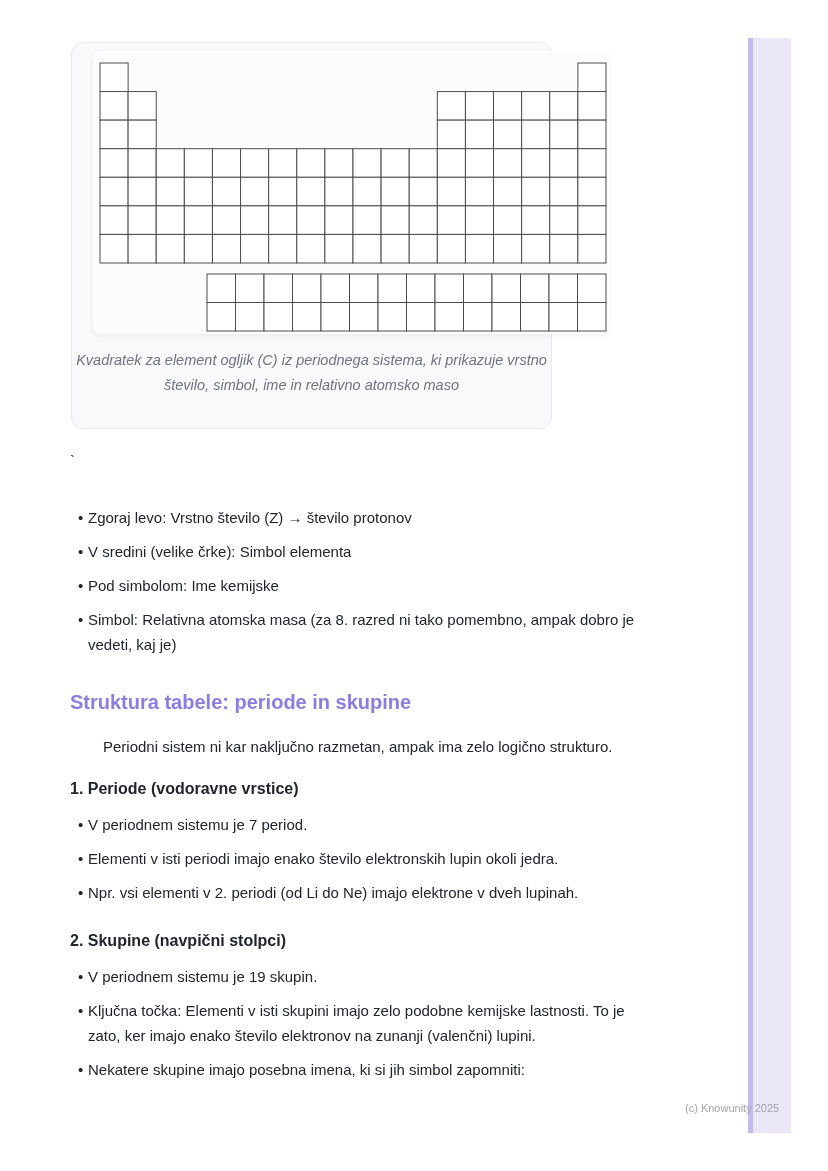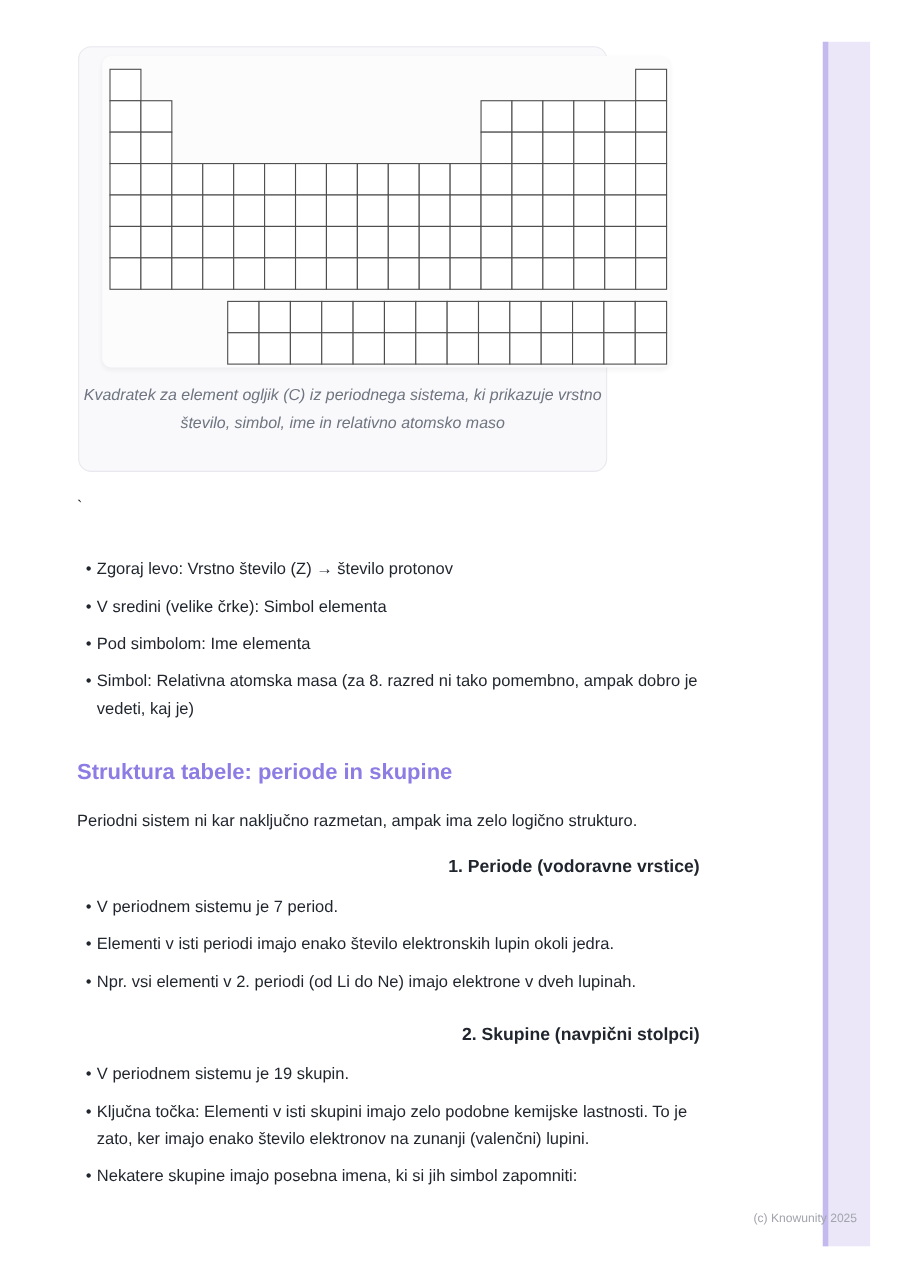--- a/index.html
+++ b/index.html
@@ -96,23 +96,22 @@
   .section-heading{
     font-size:20px;
     font-weight:700;
     color:var(--accent);
     line-height:26px;
   }
   .sub-heading{
     font-size:16px;
     font-weight:700;
     line-height:22px;
-    text-align:right;
-  }
-  .body-paragraph{font-size:15px;line-height:25px;}
+  }
+  .body-paragraph{font-size:15px;line-height:25px;margin-left:33px;}
 </style>
 </head>
 <body>
 
 <div class="page">
 
   <div class="side-bar"></div>
 
   <div class="footer-note">(c) Knowunity 2025</div>
 
@@ -250,21 +249,21 @@
       <li>
         <span class="marker">•</span>
         <span class="li-text"><strong>Zgoraj levo:</strong><span> Vrstno število (Z) → število protonov</span></span>
       </li>
       <li>
         <span class="marker">•</span>
         <span class="li-text"><strong>V sredini (velike črke):</strong><span> Simbol elementa</span></span>
       </li>
       <li>
         <span class="marker">•</span>
-        <span class="li-text"><strong>Pod simbolom:</strong><span> Ime elementa</span></span>
+        <span class="li-text"><strong>Pod simbolom:</strong><span> Ime kemijske</span></span>
       </li>
       <li>
         <span class="marker">•</span>
         <span class="li-text"><strong>Simbol:</strong><span> Relativna atomska masa (za 8. razred ni tako pomembno, ampak dobro je vedeti, kaj je)</span></span>
       </li>
     </ul>
 
   <h2 class="content section-heading" style="top:689px;">Struktura tabele: periode in skupine</h2>
 
   <p class="content body-paragraph" style="top:734px;">Periodni sistem ni kar naključno razmetan, ampak ima zelo logično strukturo.</p>

